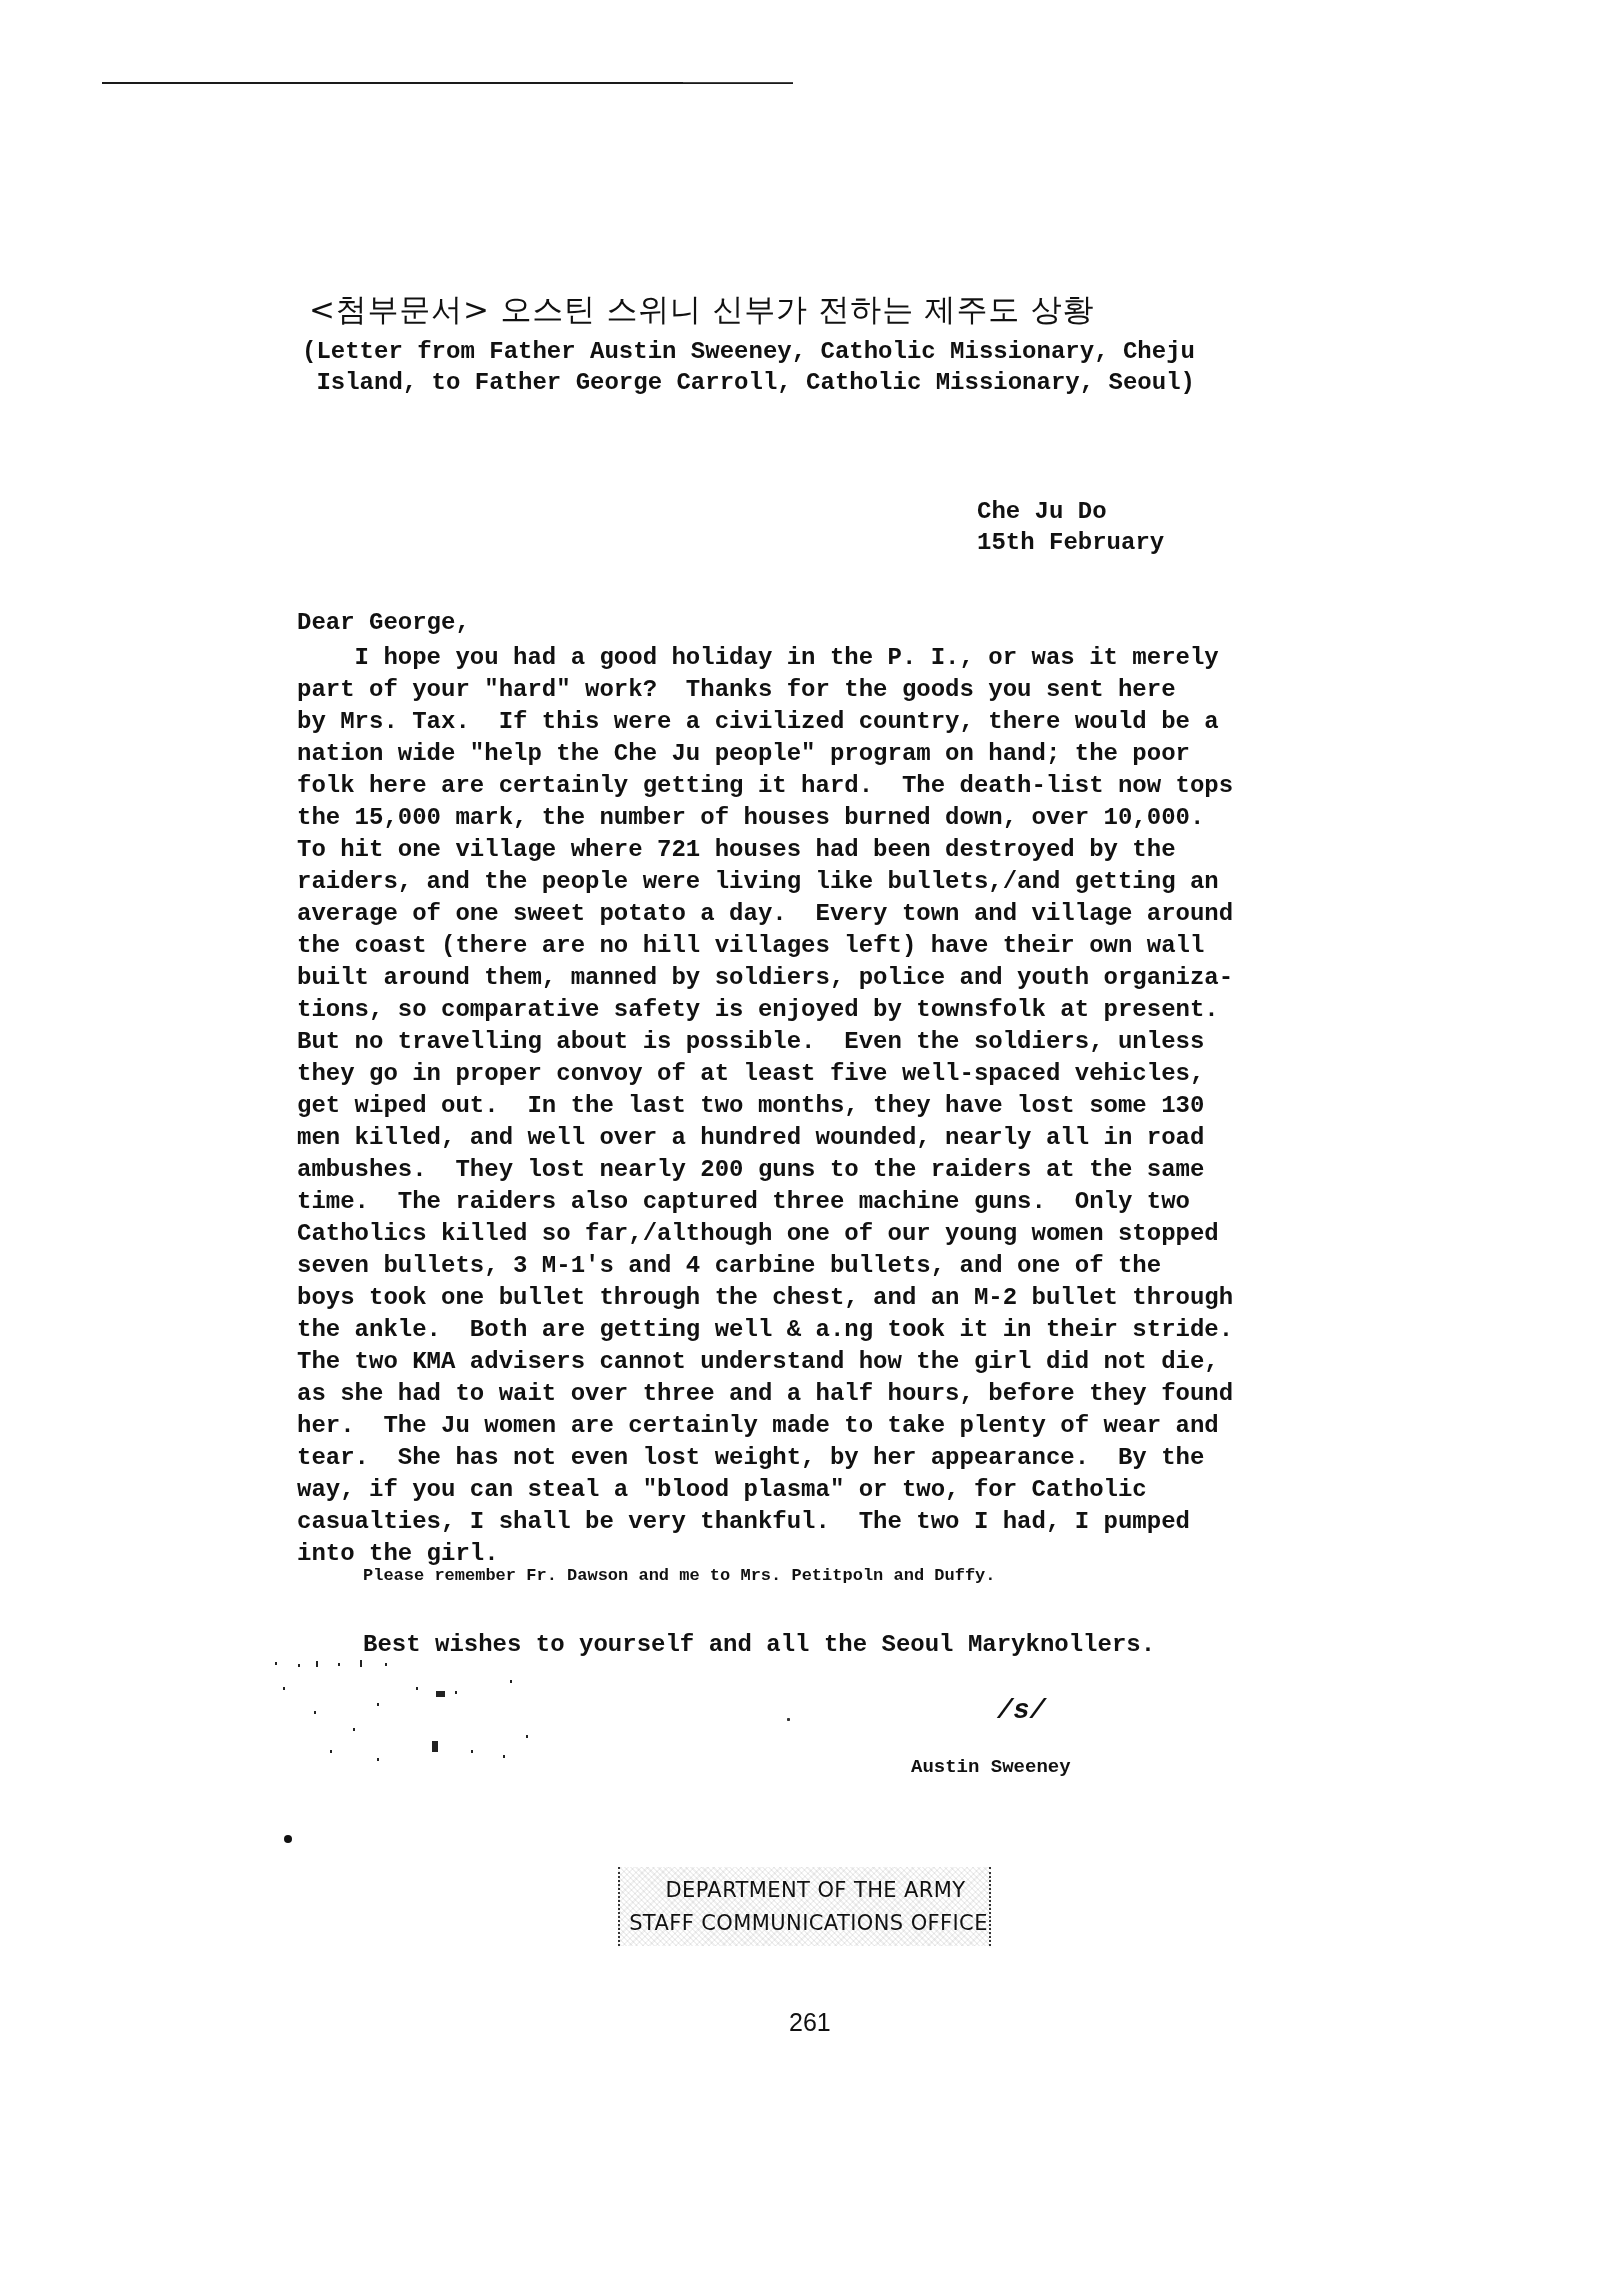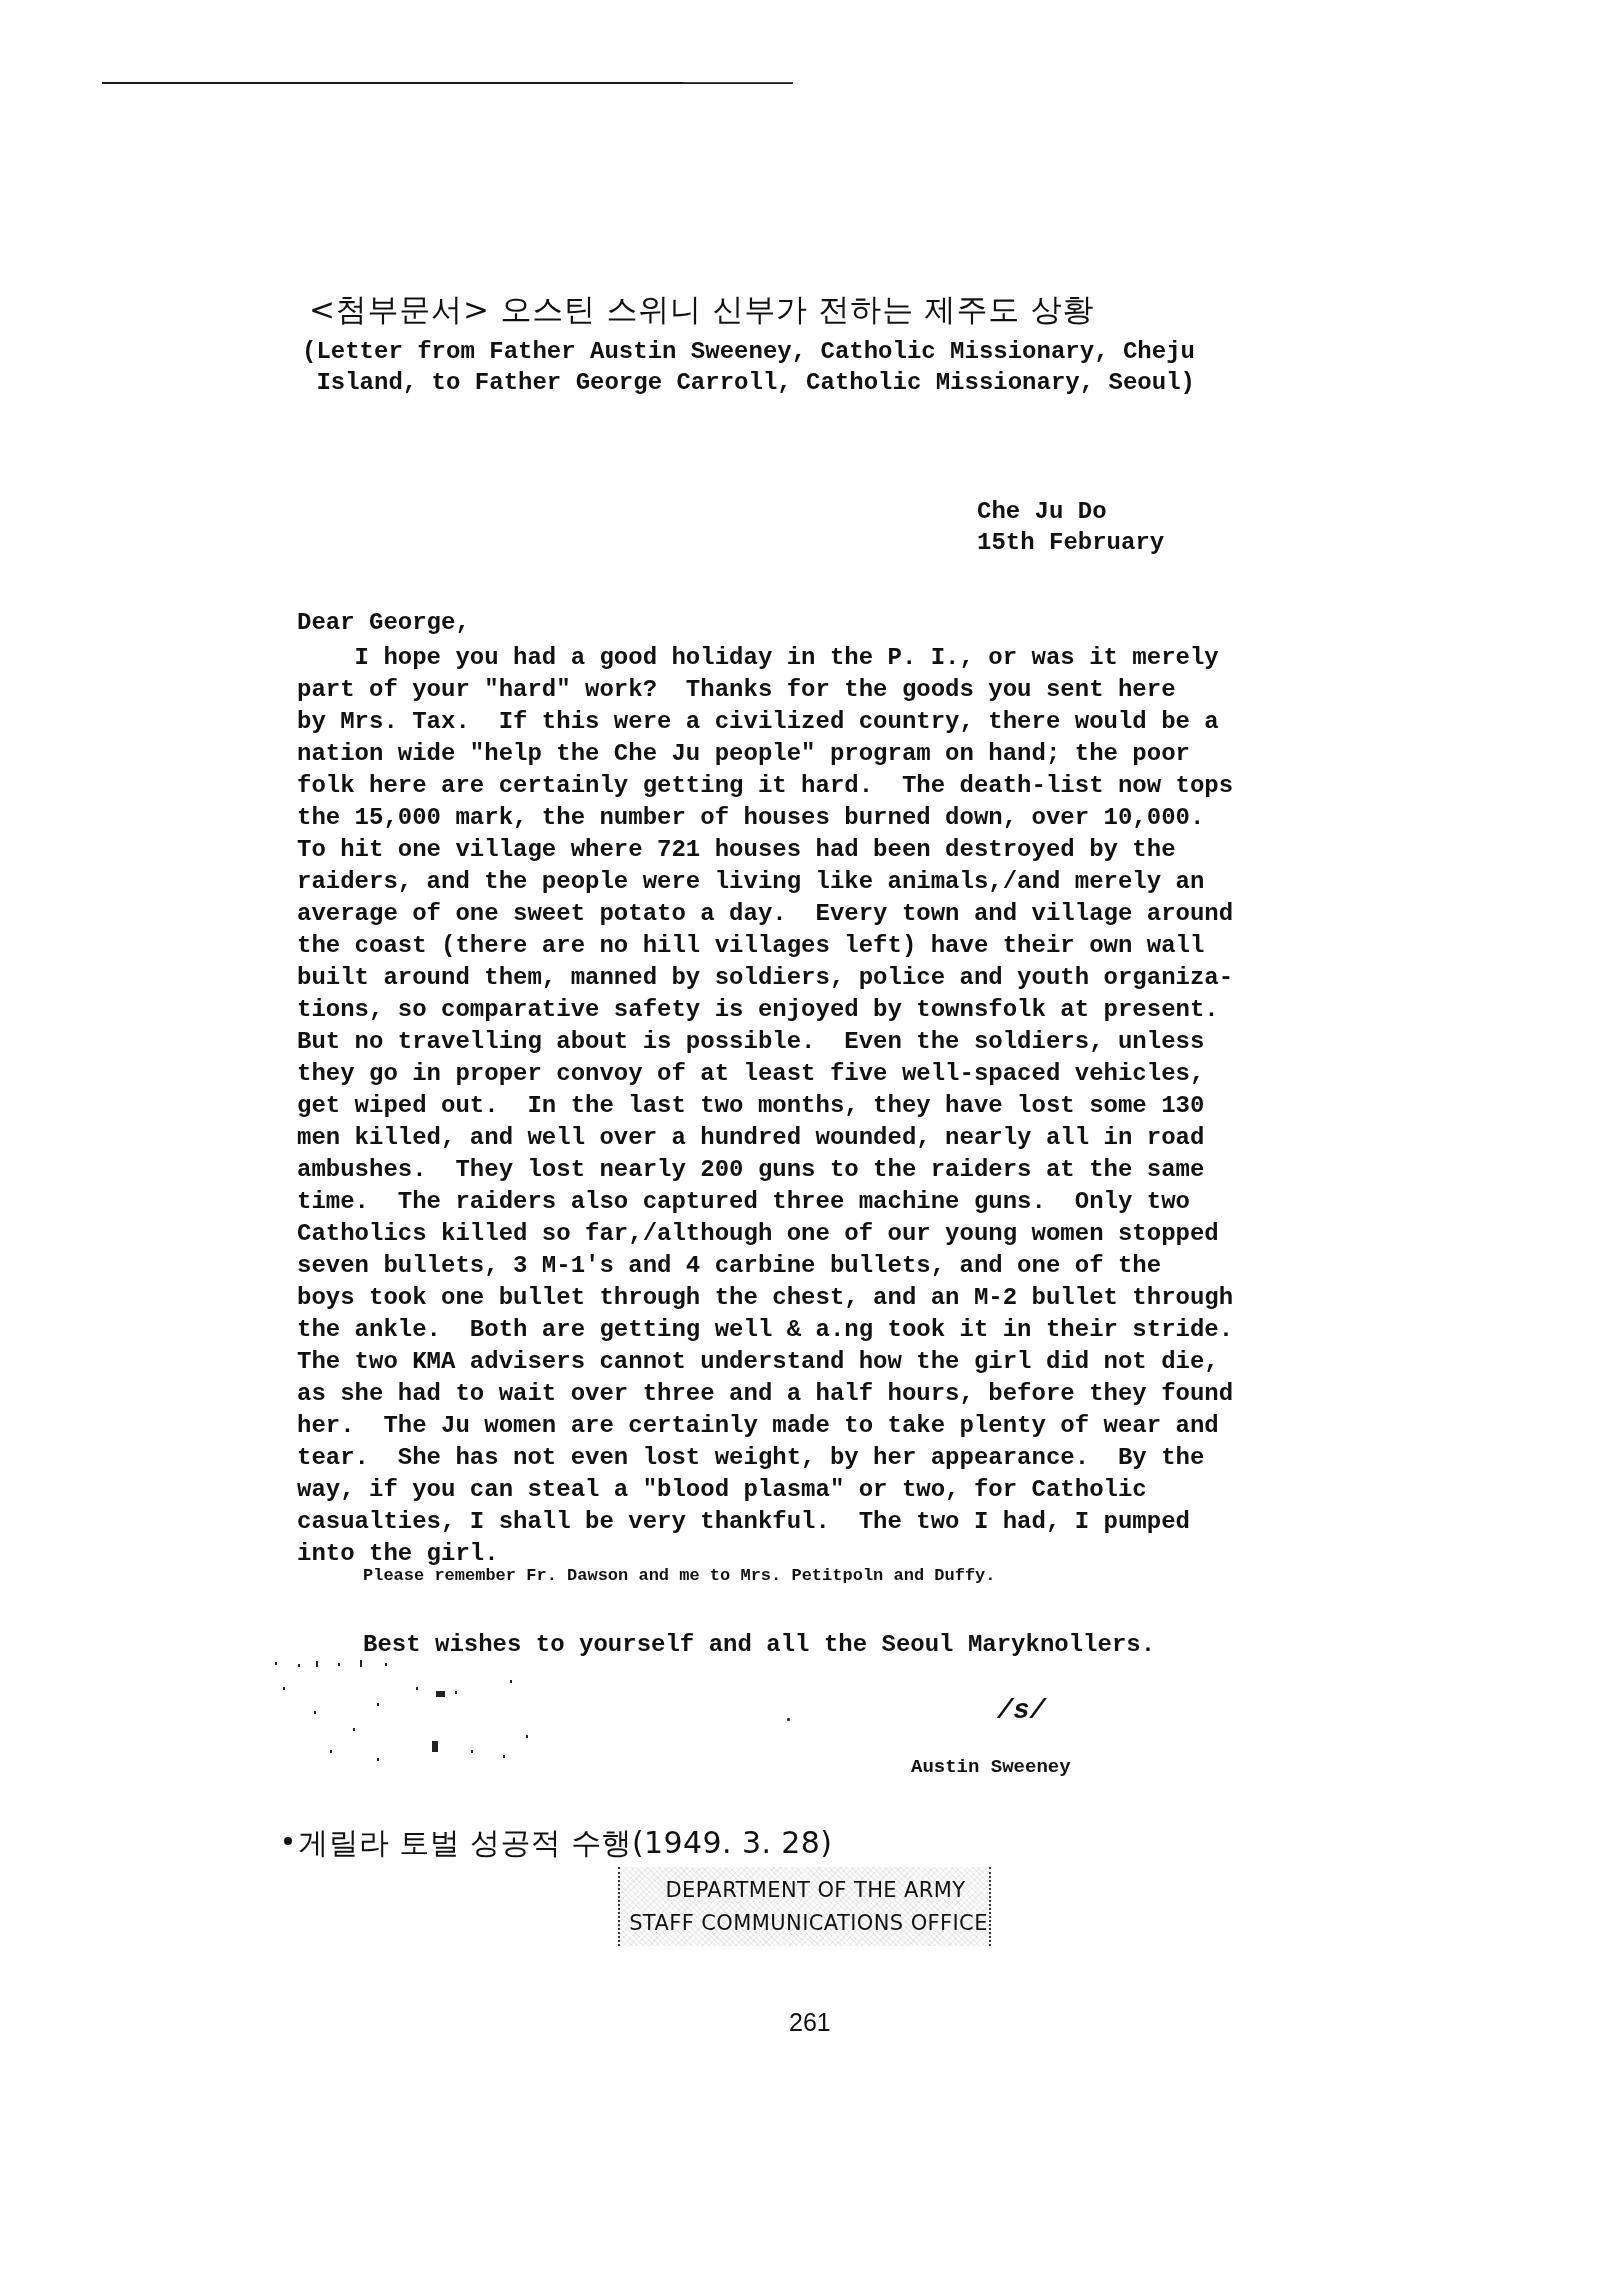--- a/index.html
+++ b/index.html
@@ -42,21 +42,21 @@
 
 <div class="salutation">Dear George,</div>
 
 <div class="body-text"><span>    I hope you had a good holiday in the P. I., or was it merely</span>
 <span>part of your "hard" work?  Thanks for the goods you sent here</span>
 <span>by Mrs. Tax.  If this were a civilized country, there would be a</span>
 <span>nation wide "help the Che Ju people" program on hand; the poor</span>
 <span>folk here are certainly getting it hard.  The death-list now tops</span>
 <span>the 15,000 mark, the number of houses burned down, over 10,000.</span>
 <span>To hit one village where 721 houses had been destroyed by the</span>
-<span>raiders, and the people were living like animals,/and merely an</span>
+<span>raiders, and the people were living like bullets,/and getting an</span>
 <span>average of one sweet potato a day.  Every town and village around</span>
 <span>the coast (there are no hill villages left) have their own wall</span>
 <span>built around them, manned by soldiers, police and youth organiza-</span>
 <span>tions, so comparative safety is enjoyed by townsfolk at present.</span>
 <span>But no travelling about is possible.  Even the soldiers, unless</span>
 <span>they go in proper convoy of at least five well-spaced vehicles,</span>
 <span>get wiped out.  In the last two months, they have lost some 130</span>
 <span>men killed, and well over a hundred wounded, nearly all in road</span>
 <span>ambushes.  They lost nearly 200 guns to the raiders at the same</span>
 <span>time.  The raiders also captured three machine guns.  Only two</span>
@@ -95,21 +95,21 @@
     <span style="left:236px;top:99px"></span>
     <span style="left:110px;top:102px"></span>
     <span style="left:63px;top:94px"></span>
     <span style="left:259px;top:79px"></span>
 </div>
 <div class="speck" style="left:787px;top:1718px"></div>
 
 <div class="sig-mark">/s/</div>
 <div class="sig-name">Austin Sweeney</div>
 
-<div class="caption"><span class="bullet"></span><span>게릴라 토벌 성공적 수행(1949. 3. 28)</span></div>
+<div class="caption"><span class="bullet"></span></div>
 
 <div class="stamp">
   <div class="stamp-line l1">DEPARTMENT OF THE ARMY</div>
   <div class="stamp-line l2">STAFF COMMUNICATIONS OFFICE</div>
 </div>
 
 <div class="page-number">261</div>
 
 
 </body></html>

